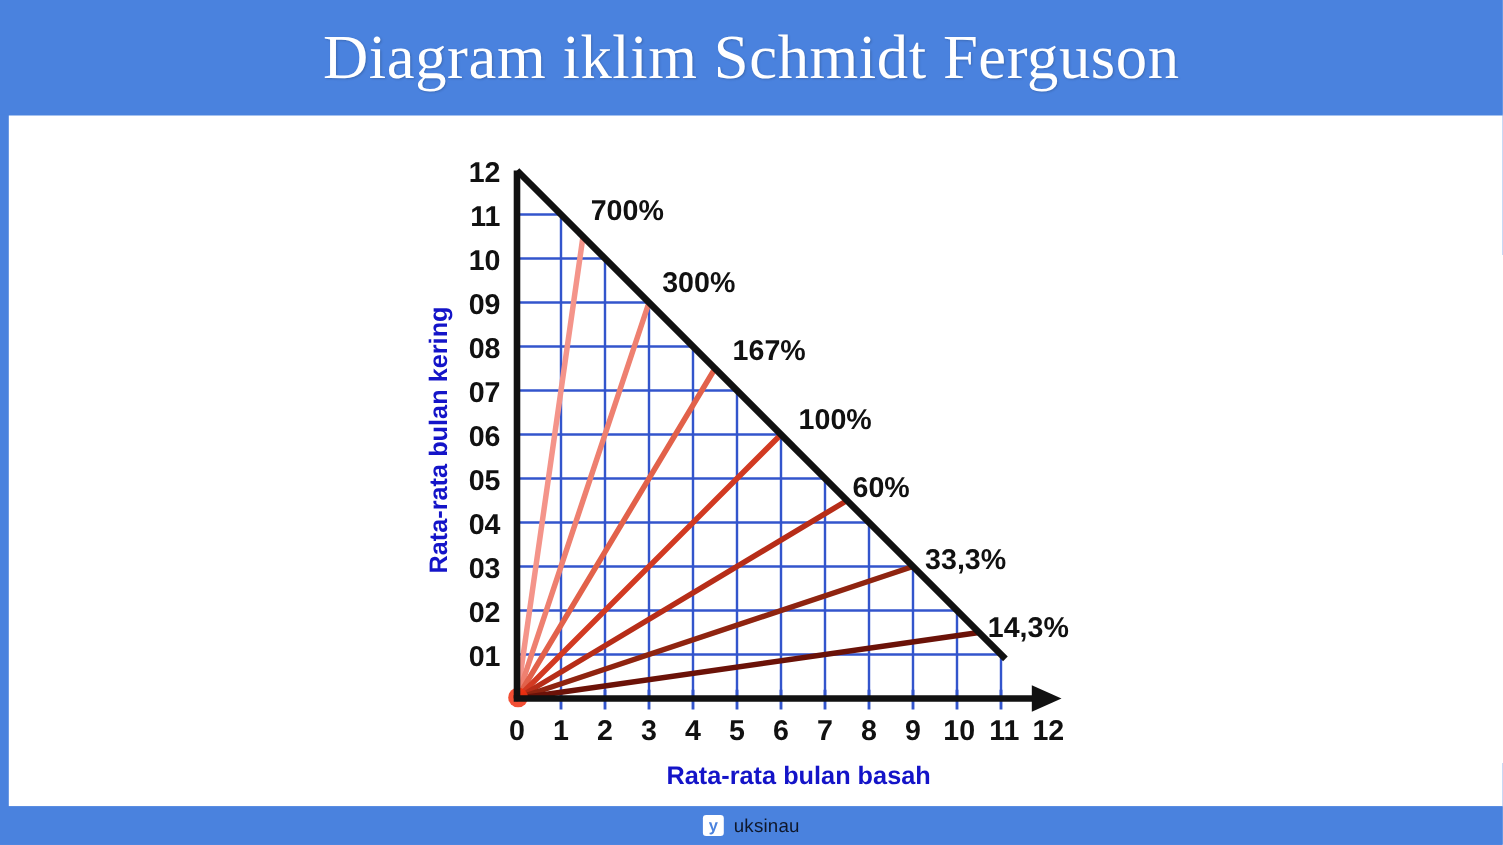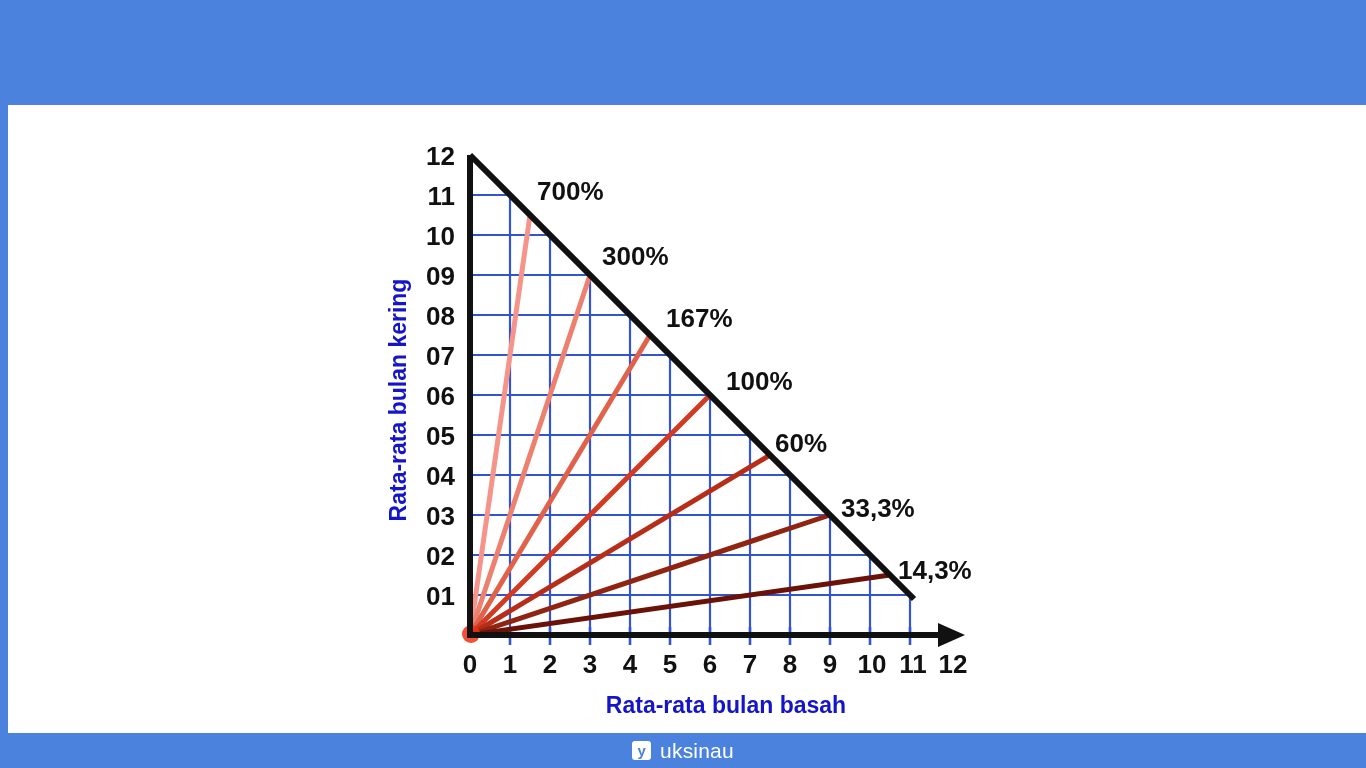--- a/index.html
+++ b/index.html
@@ -41,21 +41,21 @@
     display:flex;align-items:center;justify-content:center;
   }
   .wm{display:flex;align-items:center;height:24px;}
   .wm-badge{
     width:19px;height:19px;background:#ffffff;border-radius:3px;
     display:flex;align-items:center;justify-content:center;
     font-size:15px;font-weight:bold;color:#4a82de;
     font-family:"Liberation Sans", sans-serif;line-height:1;
   }
   .wm-text{
-    margin-left:9px;font-size:21px;color:#ffffff;font-weight:400;
+    margin-left:9px;font-size:17px;color:#0f172a;font-weight:400;
     font-family:"Liberation Sans", sans-serif;letter-spacing:0.2px;
   }
 
   
   .chart-wrap{position:absolute;left:0;top:0;width:1350px;height:628px;}
   .chart-svg{position:absolute;left:0;top:0;}
 
   .axis-title{
     fill:#1414c8;
     font-family:"Liberation Sans", sans-serif;
@@ -70,20 +70,23 @@
     fill:#111111;
     font-family:"Liberation Sans", sans-serif;
     font-size:26px;font-weight:bold;
   }
 </style>
 </head>
 <body>
 
 <div class="slide">
 
+  <div class="header">
+    <div class="header-title">Diagram iklim Schmidt Ferguson</div>
+  </div>
 
   <div class="panel">
     <div class="chart-wrap">
 
       <svg class="chart-svg" width="1350" height="628" viewBox="0 0 1350 628">
 
         <g>
 
           <line x1="462" y1="490" x2="902" y2="490" stroke="#3355cc" stroke-width="2.2"></line>
           <line x1="462" y1="450" x2="862" y2="450" stroke="#3355cc" stroke-width="2.2"></line>

